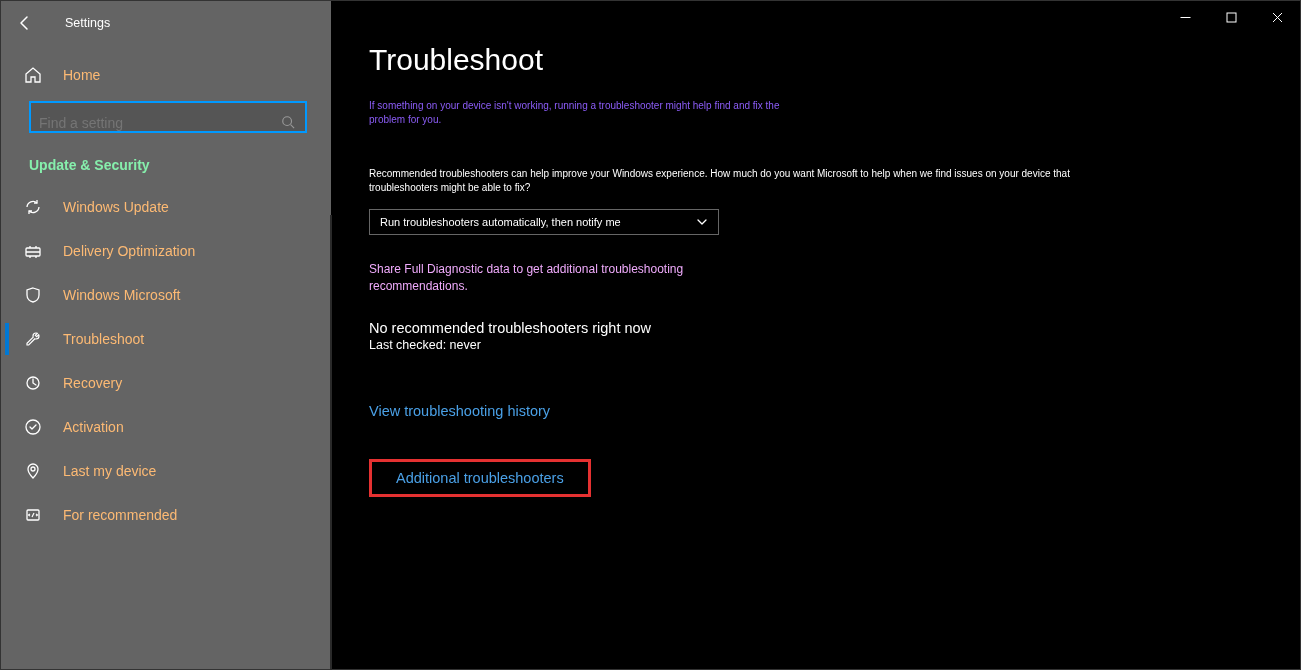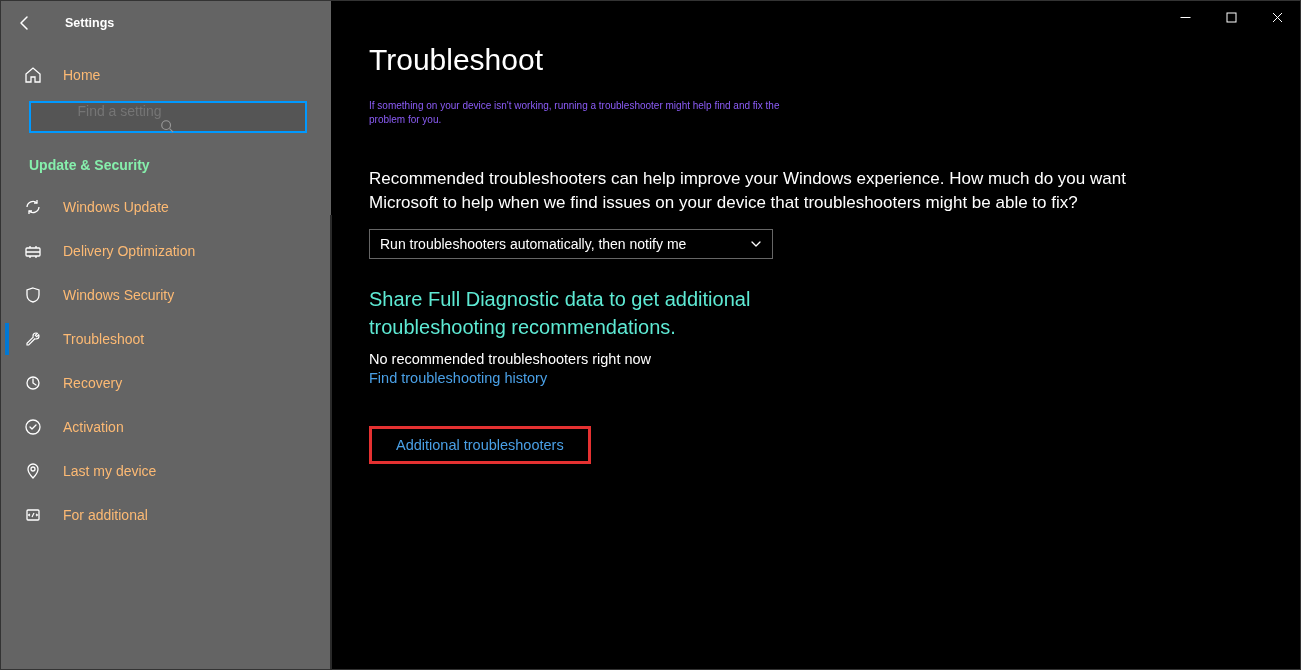--- a/index.html
+++ b/index.html
@@ -19,34 +19,34 @@
     display: flex;
     flex-direction: column;
   }
   .top-row {
     display: flex; align-items: center; height: 44px; padding: 0 8px;
   }
   .back-btn {
     width: 32px; height: 32px; display:flex; align-items:center; justify-content:center;
     cursor: pointer; color:#fff;
   }
-  .app-title { font-size: 12.5px; margin-left: 24px; color:#fff;font-weight:bold; }
+  .app-title { font-size: 12.5px; margin-left: 24px; color:#fff; }
   .sidebar-content { padding: 8px 4px 0 4px; flex:1; overflow:hidden; }
   .side-item {
     display:flex; align-items:center; height:44px; padding: 0 18px;
     font-size:14px; color:#fdba74; cursor:pointer; position:relative;
   }
   .side-item .icon { width:20px; height:20px; margin-right:20px; display:flex; align-items:center; justify-content:center; flex-shrink:0; }
   .side-item.selected::before {
     content:""; position:absolute; left:0; top:6px; bottom:6px; width:4px; background:#0078d4;
   }
   .search-wrap { padding: 4px 20px 8px 24px; }
   .search-box {
     width: 100%; height:32px; background:#555; border:2px solid #0099ff;
-    display:flex; align-items:center; padding:0 8px;flex-direction:column;
+    display:flex; align-items:flex-end; padding:0 8px;
   }
   .search-box input {
     flex:1; border:none; outline:none; background:transparent; color:#bbb; font-size:14px;
   }
   .search-box .sicon { width:16px;height:16px;color:#888; }
   .section-label { font-size:14px; font-weight:600; color:#86efac; padding: 16px 24px 12px 24px; }
   .main {
     flex:1; background:#000; display:flex; flex-direction:column; position:relative;
   }
   .title-bar {
@@ -55,29 +55,29 @@
   .win-btn {
     width:46px; display:flex; align-items:center; justify-content:center; cursor:pointer; color:#fff;
   }
   .content {
     padding: 10px 30px 20px 38px; overflow:auto; position:relative;
     max-width: 830px;
   }
   h1.page-title { font-size:30px; font-weight:500; margin-bottom:22px; }
   .body-text { font-size:10px; color:#8b5cf6; line-height:1.4; max-width:420px; margin-bottom:40px; }
   h2.sub-title { font-size:22px; font-weight:500; margin-bottom:16px; }
-  .body-text2 { font-size:17px; color:#fff; line-height:1.4; margin-bottom:14px; }
+  .body-text2 { font-size:10px; color:#fff; line-height:1.4; margin-bottom:14px; }
   .dropdown {
     display:inline-flex; align-items:center; justify-content:space-between;
-    border:1px solid #666; padding:6px 10px; min-width:350px; cursor:pointer; font-size:14px;
+    border:1px solid #666; padding:6px 10px; min-width:350px; cursor:pointer; font-size:11px;
     margin-bottom:26px;
     gap:46px;
   }
   .dropdown .chev { margin-left:18px; }
-  .yellow-link { color:#5eead4; font-size:20px; line-height:1.4; max-width:400px; cursor:pointer; margin-bottom:10px; }
+  .yellow-link { color:#f0abfc; font-size:12px; line-height:1.4; max-width:400px; cursor:pointer; margin-bottom:25px; }
   .plain-line { font-size:14.5px; color:#fff; margin-bottom:2px; }
   .meta-line { font-size:12.5px; color:#fff; margin-bottom:50px; }
   .link-blue { color:#4aa0e6; font-size:14.5px; cursor:pointer; margin-bottom:40px; display:inline-block; }
   .highlight-box {
     display:inline-block; border:3px solid #e53131; padding:7px 24px;
   }
   .highlight-box .link-blue { margin-bottom:0; }
   svg { display:block; }
   .scroll-indicator { position:absolute; left:330px; top:215px; bottom:0; width:2px; background:#2a2a2a; }
 </style>
@@ -140,21 +140,21 @@
         </span>
         <span>Delivery Optimization</span>
       </div>
 
       <div class="side-item">
         <span class="icon">
           <svg width="18" height="18" viewBox="0 0 18 18">
               <path d="M9 2 L15 4 V9 C15 13 12 15.5 9 16 C6 15.5 3 13 3 9 V4 Z" fill="none" stroke="#fff" stroke-width="1.3"></path>
             </svg>
         </span>
-        <span>Windows Security</span>
+        <span>Windows Microsoft</span>
       </div>
 
 
       <div class="side-item selected">
         <span class="icon">
           <svg width="18" height="18" viewBox="0 0 18 18">
               <path d="M12 3a3 3 0 0 0-3 3c0 .4.1.8.2 1.1L3 13.3V15h1.7l6.2-6.2c.3.1.7.2 1.1.2a3 3 0 0 0 3-3c0-.5-.1-.9-.3-1.3l-2 2-1.4-1.4 2-2C13 3.1 12.5 3 12 3z" fill="none" stroke="#fff" stroke-width="1.2"></path>
             </svg>
         </span>
         <span>Troubleshoot</span>
@@ -190,21 +190,21 @@
         <span>Last my device</span>
       </div>
 
       <div class="side-item">
         <span class="icon">
           <svg width="18" height="18" viewBox="0 0 18 18">
               <rect x="3" y="4" width="12" height="10" rx="1" fill="none" stroke="#fff" stroke-width="1.3"></rect>
               <path d="M6 8l-1.5 1L6 10M12 8l1.5 1L12 10M10 7l-2 4" stroke="#fff" stroke-width="1.2" fill="none"></path>
             </svg>
         </span>
-        <span>For additional</span>
+        <span>For recommended</span>
       </div>
 
     </div>
   </div>
 
   <div class="main">
     <div class="title-bar">
       <div class="win-btn">
         <svg width="11" height="11" viewBox="0 0 11 11">
             <line x1="0.5" y1="5.5" x2="10.5" y2="5.5" stroke="#fff" stroke-width="1"></line>
@@ -234,22 +234,23 @@
         <span class="chev">
           <svg width="12" height="12" viewBox="0 0 12 12">
               <path d="M2 4 L6 8 L10 4" stroke="#fff" stroke-width="1.3" fill="none" stroke-linecap="round" stroke-linejoin="round"></path>
             </svg>
         </span>
       </div>
 
       <div class="yellow-link">Share Full Diagnostic data to get additional troubleshooting recommendations.</div>
 
       <div class="plain-line">No recommended troubleshooters right now</div>
-
-      <div><span class="link-blue">Find troubleshooting history</span></div>
+      <div class="meta-line">Last checked: never</div>
+
+      <div><span class="link-blue">View troubleshooting history</span></div>
 
       <div class="highlight-box">
         <span class="link-blue">Additional troubleshooters</span>
       </div>
     </div>
   </div>
 
   <div class="scroll-indicator"></div>
 </div>
 

